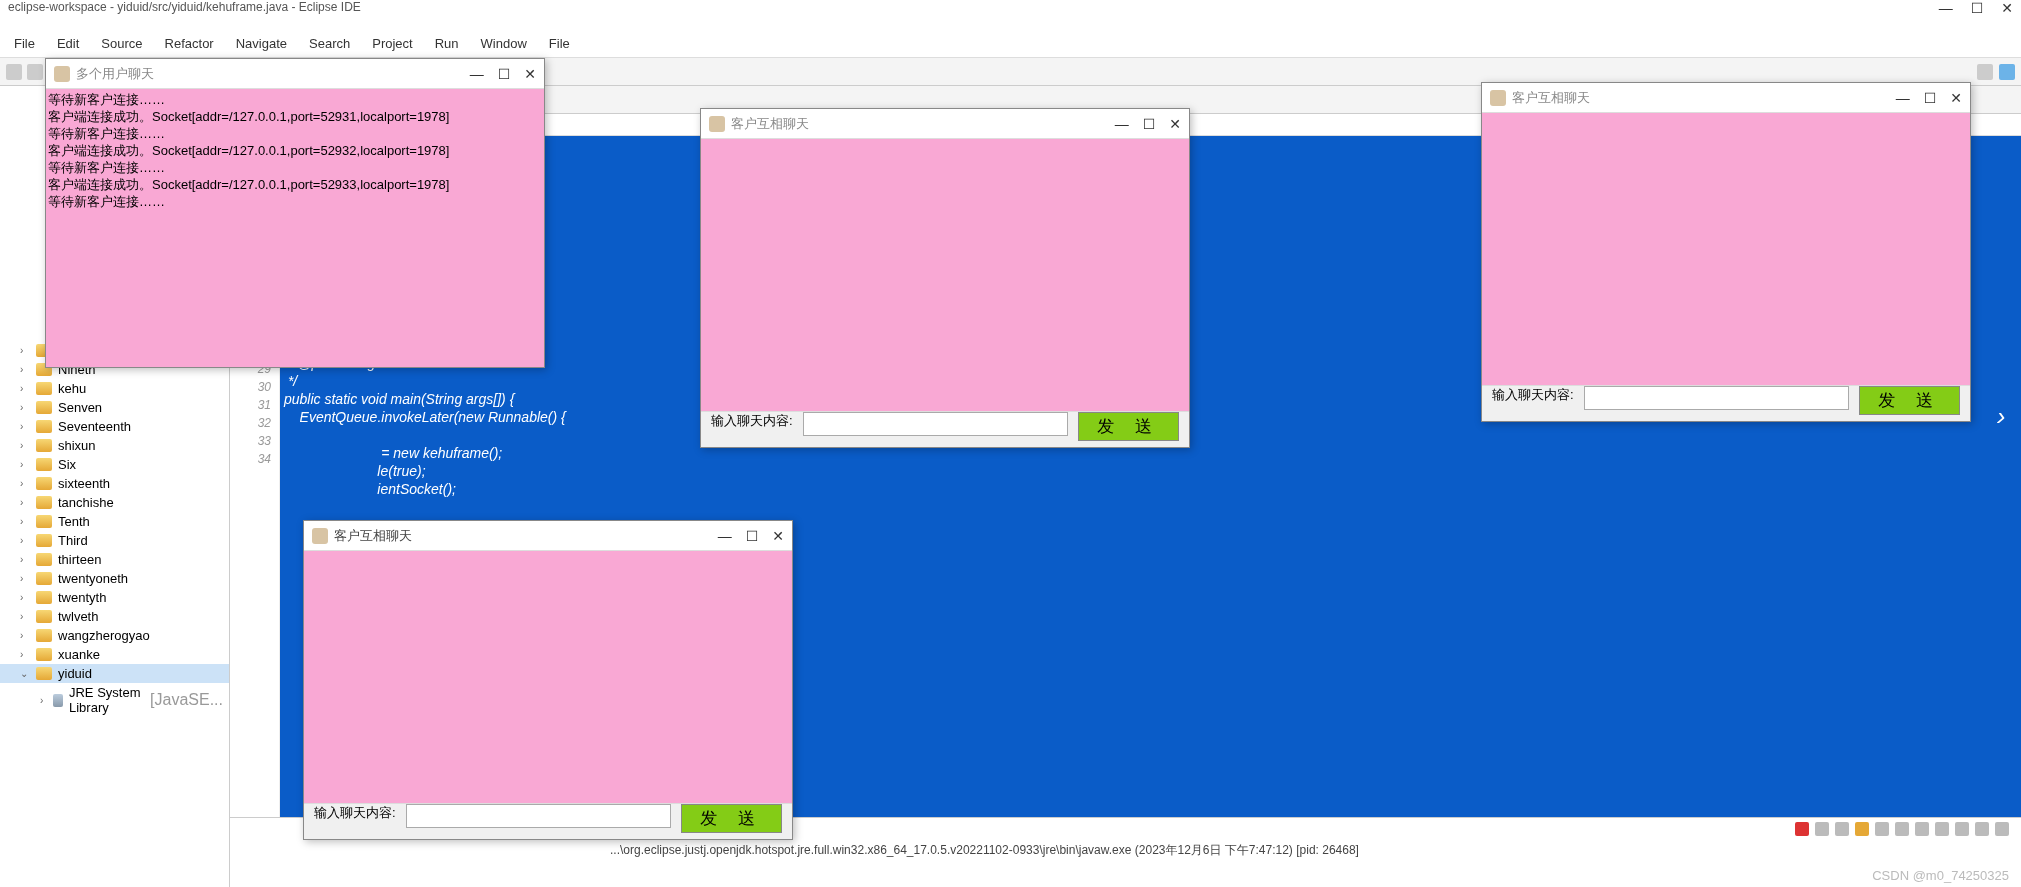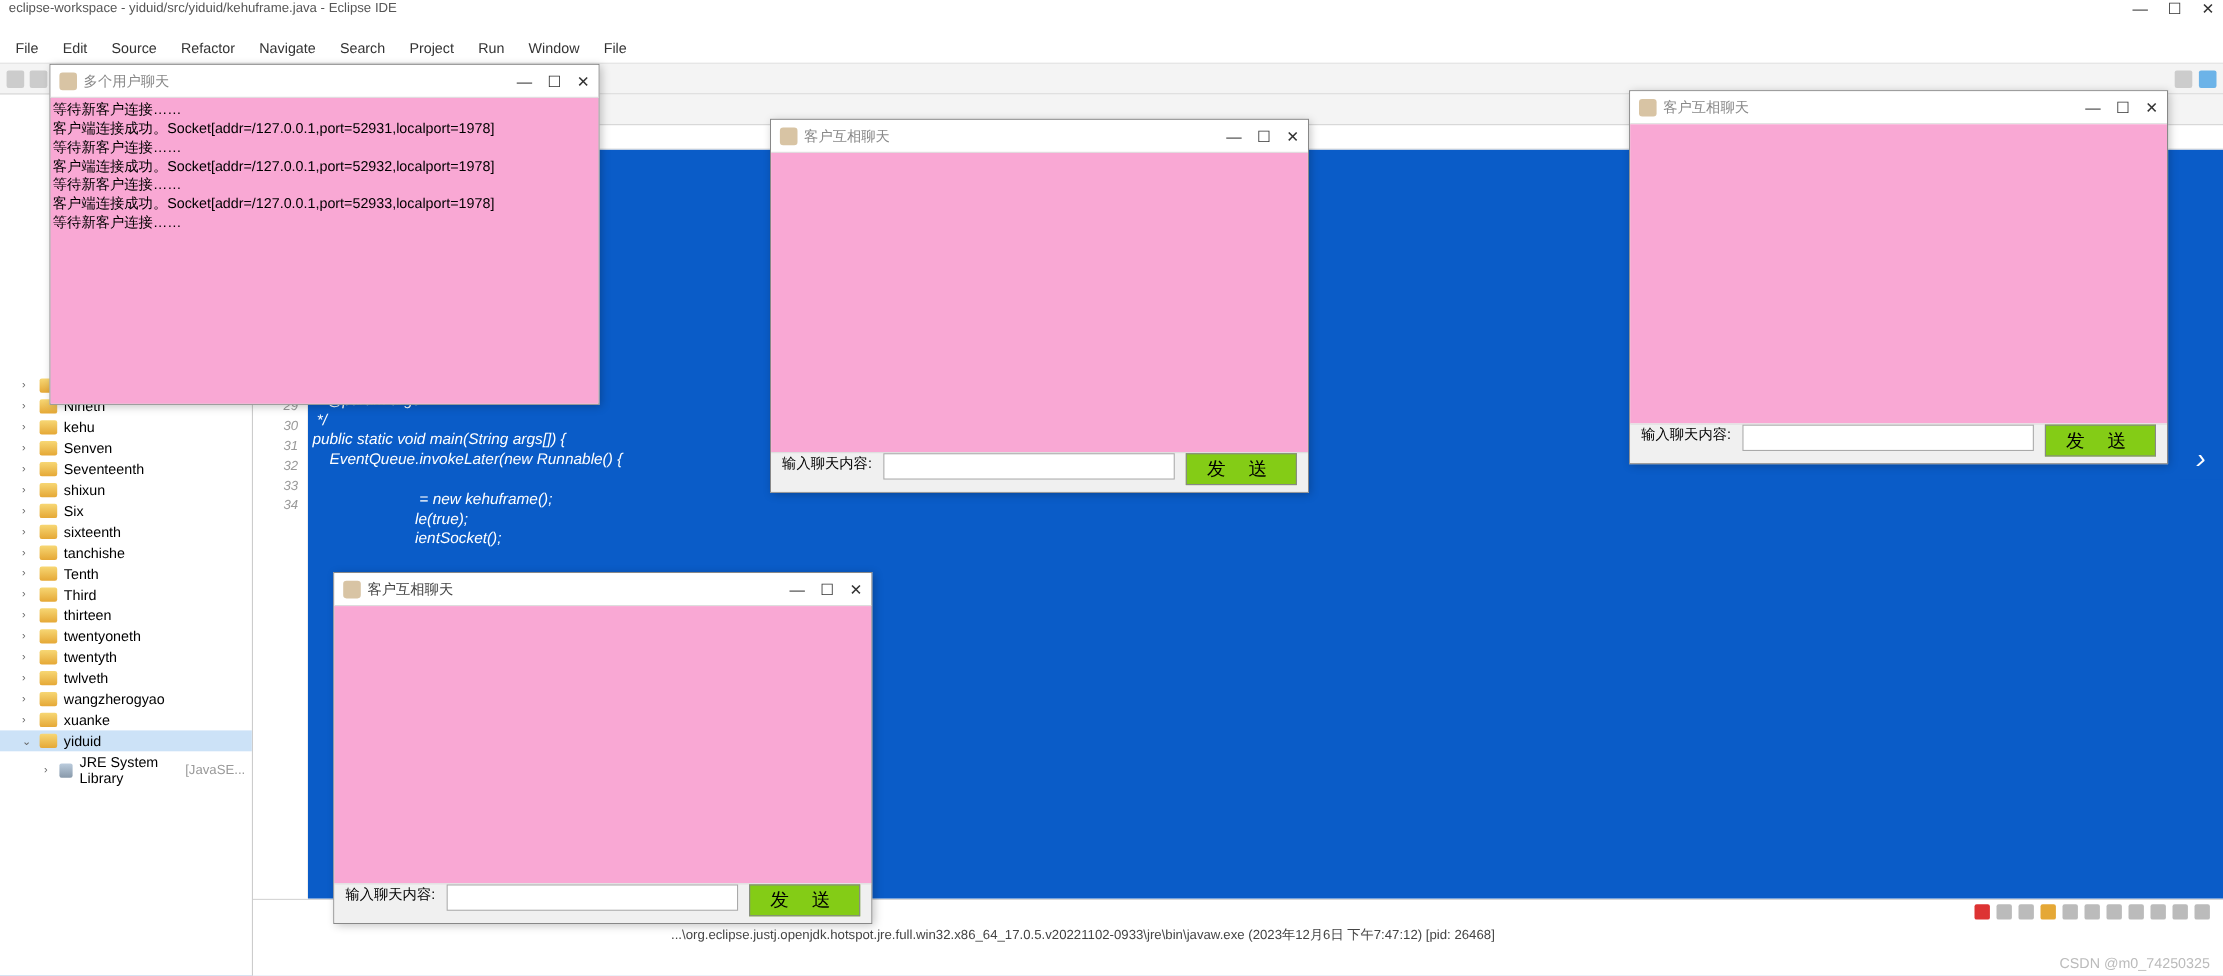--- a/index.html
+++ b/index.html
@@ -16,21 +16,21 @@
 .tool-left { display: flex; gap: 5px; align-items: center; }
 .tool-right { display: flex; gap: 6px; align-items: center; }
 .tool-icon { width: 16px; height: 16px; background: #ccc; border-radius: 2px; display: inline-block; }
 
 .main-layout { display: flex; height: calc(100% - 86px); }
 .sidebar { width: 230px; background: #fff; border-right: 1px solid #ccc; overflow: hidden; font-size: 13px; padding-top: 255px; }
 .sidebar-item { display: flex; align-items: center; gap: 6px; padding: 2px 6px 2px 20px; cursor: pointer; }
 .sidebar-item.sel { background: #cce2f7; }
 .tree-arrow { width: 10px; font-size: 10px; color: #666; }
 .folder-icon { width:16px; height:13px; background: linear-gradient(#f7d774,#e5a836); border-radius: 2px; position: relative; }
-.lib-text { color: #999; font-size: 12px; }
+.lib-text { color: #999; font-size: 16px; }
 
 .editor-area { flex: 1; display: flex; flex-direction: column; background: #fff; position: relative; }
 .tab-row { height: 28px; background: #f4f4f4; border-bottom: 1px solid #ccc; display: flex; align-items: flex-end; padding-left: 170px; }
 .tab { background: #fff; border: 1px solid #ccc; border-bottom: none; padding: 4px 10px; font-size: 12px; display: flex; align-items: center; gap: 6px; border-top-left-radius: 3px; border-top-right-radius: 3px; }
 .tab .close { font-size: 11px; color: #666; cursor: pointer; }
 .jfile-icon { width: 14px; height: 14px; background: #6cb3e8; border-radius: 2px; display: inline-block; }
 
 .breadcrumb { height: 22px; background: #fff; border-bottom: 1px solid #ddd; display: flex; align-items: center; padding-left: 170px; font-size: 12px; color: #333; gap: 6px; }
 .bc-icon { width: 14px; height: 14px; background: #e5a836; border-radius: 2px; }
 .bc-sep { color: #999; }

